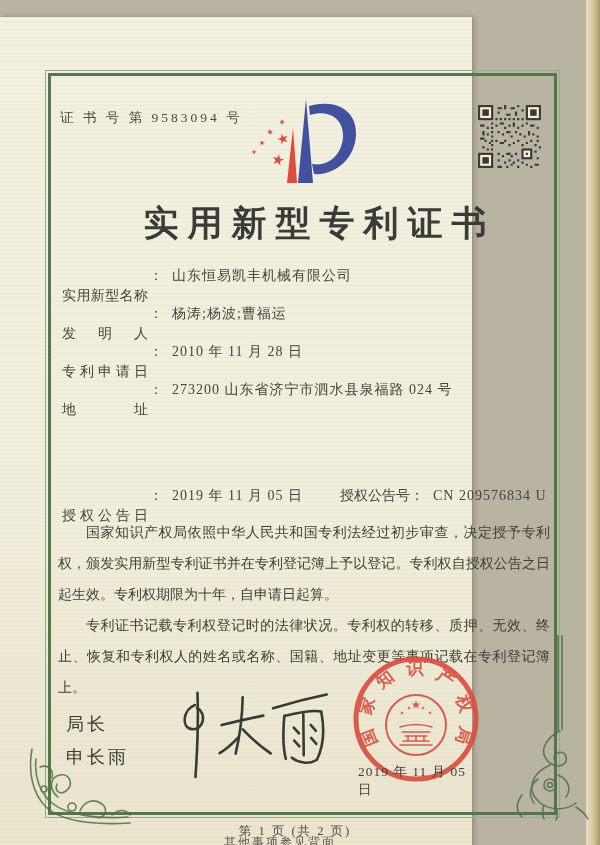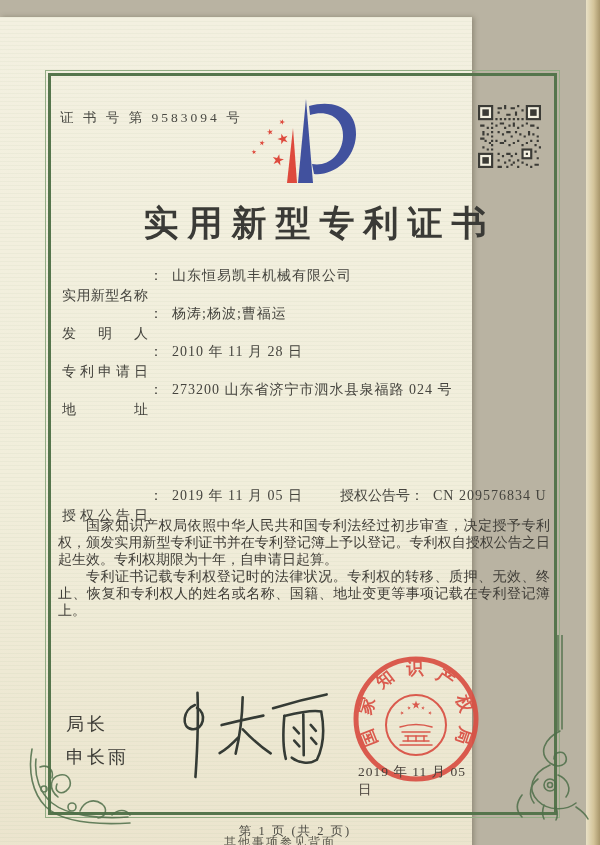--- a/index.html
+++ b/index.html
@@ -22,21 +22,21 @@
     font-size:35px;font-weight:700;letter-spacing:9px;text-indent:9px;color:#3a3a36;padding-left:20px;}
   
   .fields{position:absolute;left:62px;top:250px;width:490px;font-size:14px;color:#45443e;}
   .field-row{height:38px;white-space:nowrap;}
   .field-label{display:inline-block;width:86px;text-align:justify;text-align-last:justify;vertical-align:top;margin-top:20px;}
   .field-colon{margin-left:1px;}
   .field-value{margin-left:9px;letter-spacing:1px;}
   .grant-row{position:absolute;left:62px;top:470px;width:500px;font-size:14px;color:#45443e;white-space:nowrap;}
   .grant-no{position:absolute;left:278px;top:0;}
   
-  .bodytext{position:absolute;left:58px;top:500px;width:492px;font-size:14px;line-height:17px;
+  .bodytext{position:absolute;left:58px;top:500px;width:492px;font-size:14px;line-height:31px;
     color:#403e38;text-align:justify;}
   .bodytext p{margin:0;text-indent:2em;}
   
   .officer{position:absolute;left:66px;top:695px;font-size:18px;letter-spacing:3px;color:#3c3b36;}
   .officer div{margin-bottom:9px;}
   .signature{position:absolute;left:158px;top:668px;width:190px;height:100px;transform:rotate(-2deg);}
   
   .seal{position:absolute;left:350px;top:636px;width:132px;height:132px;opacity:.92;}
   .seal-date{position:absolute;left:358px;top:746px;font-size:13.5px;letter-spacing:1px;color:#47403a;z-index:5;}
   

